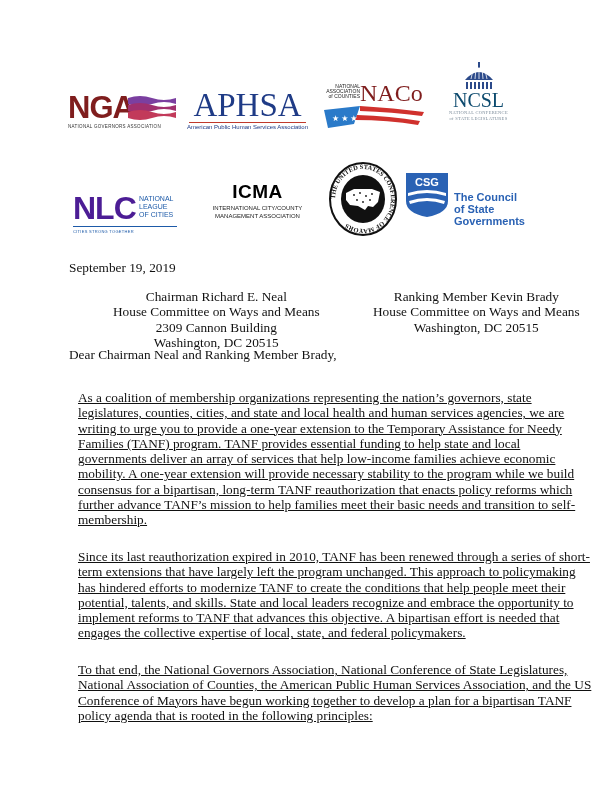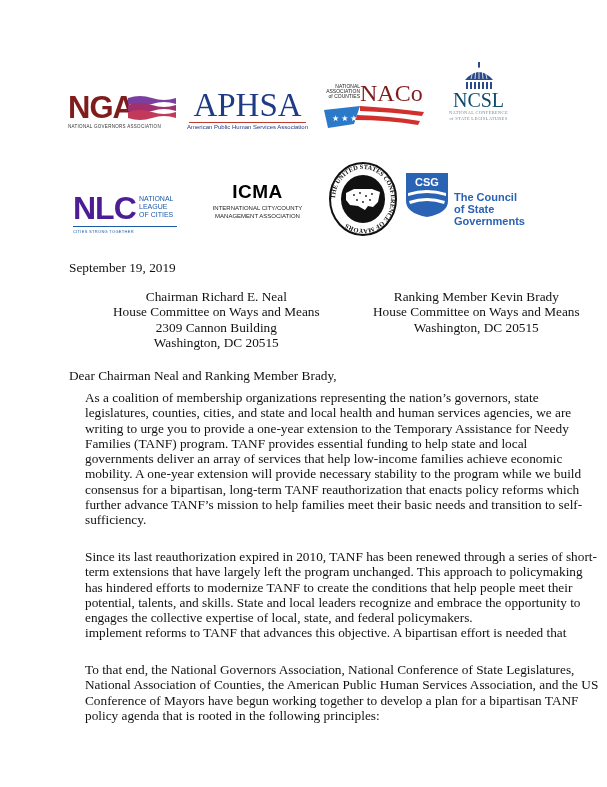--- a/index.html
+++ b/index.html
@@ -41,22 +41,22 @@
   #csg { left: 406px; top: 173px; width: 130px; height: 50px; }
   #csg svg { position: absolute; left: 0; top: 0; }
   #csg .word { position: absolute; left: 48px; top: 18px; font-family: "Liberation Sans", sans-serif; font-weight: bold; font-size: 11px; line-height: 12px; color: #2a62b4; }
 
   
   .text { position: absolute; left: 69px; font-size: 13.3px; line-height: 15.3px; text-align: center; }
   #date { top: 260px; }
   #addr-left { top: 289px; margin-left: 44px; }
   #addr-right { left: 349px; top: 289px; margin-left: 24px; }
   .addr div { white-space: nowrap; }
-  #salutation { top: 368px; }
-  .para { position: absolute; left: 85px; width: 490px; font-size: 13.3px; line-height: 15.3px; }
+  #salutation { top: 347px; }
+  .para { position: absolute; left: 78px; width: 490px; font-size: 13.3px; line-height: 15.3px; text-decoration: underline; }
   .para span { display: block; white-space: nowrap; }
   #para1 { top: 390px; }
   #para2 { top: 549px; }
   #para3 { top: 662px; }
 </style>
 </head>
 <body>
 
 <div class="logo" id="nga">
   <div class="word">NGA</div>
@@ -192,28 +192,28 @@
 
 <div class="para" id="para1">
     <span>As a coalition of membership organizations representing the nation’s governors, state</span>
     <span>legislatures, counties, cities, and state and local health and human services agencies, we are</span>
     <span>writing to urge you to provide a one-year extension to the Temporary Assistance for Needy</span>
     <span>Families (TANF) program.  TANF provides essential funding to help state and local</span>
     <span>governments deliver an array of services that help low-income families achieve economic</span>
     <span>mobility.  A one-year extension will provide necessary stability to the program while we build</span>
     <span>consensus for a bipartisan, long-term TANF reauthorization that enacts policy reforms which</span>
     <span>further advance TANF’s mission to help families meet their basic needs and transition to self-</span>
-    <span>sufficiency.</span>
+    <span>membership.</span>
   </div>
 <div class="para" id="para2">
     <span>Since its last reauthorization expired in 2010, TANF has been renewed through a series of short-</span>
     <span>term extensions that have largely left the program unchanged.  This approach to policymaking</span>
     <span>has hindered efforts to modernize TANF to create the conditions that help people meet their</span>
     <span>potential, talents, and skills.  State and local leaders recognize and embrace the opportunity to</span>
+    <span>implement reforms to TANF that advances this objective.  A bipartisan effort is needed that</span>
     <span>engages the collective expertise of local, state, and federal policymakers.</span>
-    <span>implement reforms to TANF that advances this objective.  A bipartisan effort is needed that</span>
   </div>
 <div class="para" id="para3">
     <span>To that end, the National Governors Association, National Conference of State Legislatures,</span>
     <span>National Association of Counties, the American Public Human Services Association, and the US</span>
     <span>Conference of Mayors have begun working together to develop a plan for a bipartisan TANF</span>
     <span>policy agenda that is rooted in the following principles:</span>
   </div>
 
 </body></html>

